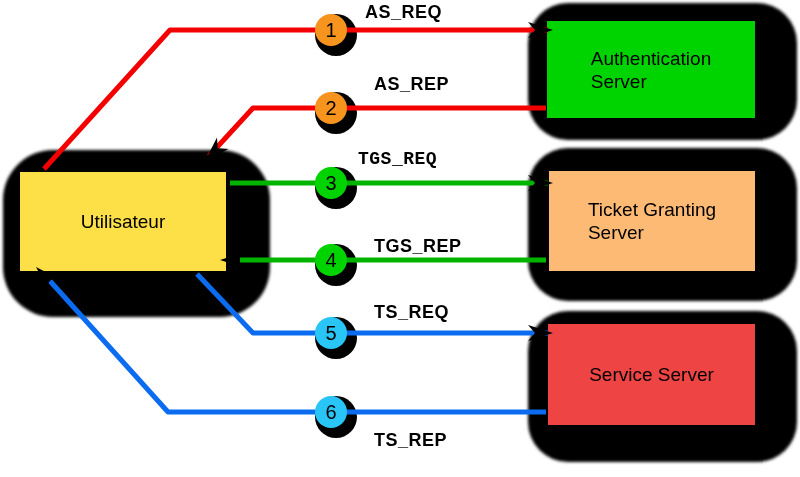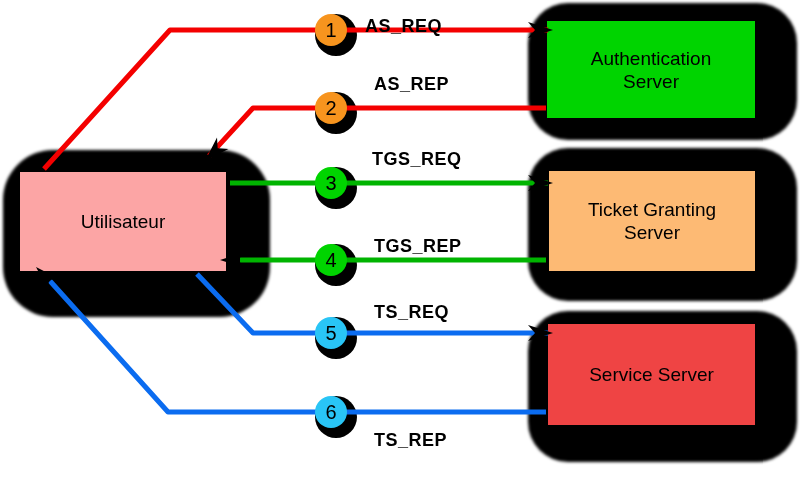--- a/index.html
+++ b/index.html
@@ -11,42 +11,42 @@
   .nshadow{position:absolute;background:#000;filter:blur(1.5px);z-index:1;}
   .nshadow.user{left:3px;top:150px;width:267px;height:167px;border-radius:50px;}
   .nshadow.auth{left:528px;top:3px;width:269px;height:137px;border-radius:40px;}
   .nshadow.tgs{left:528px;top:148px;width:269px;height:153px;border-radius:40px;}
   .nshadow.svc{left:528px;top:311px;width:269px;height:151px;border-radius:40px;}
   
   svg.wires{position:absolute;left:0;top:0;z-index:4;pointer-events:none;}
   
   .node{
     position:absolute;z-index:3;border:2px solid #000;box-sizing:border-box;
-    display:flex;align-items:center;justify-content:center;text-align:center;
+    display:flex;align-items:center;justify-content:center;
     font-size:19px;line-height:23px;color:#000;
   }
   .node.user{left:18px;top:170px;width:210px;height:103px;background:#fff;}
   .node.auth{left:545px;top:19px;width:212px;height:101px;}
   .node.tgs{left:547px;top:169px;width:210px;height:104px;}
   .node.svc{left:546px;top:322px;width:211px;height:105px;}
   
   .badge{
     position:absolute;z-index:5;width:32px;height:32px;border-radius:50%;
     display:flex;align-items:center;justify-content:center;
     font-size:20px;color:#000;left:315px;
   }
   .b1{top:14px;}  .b2{top:92px;}  .b3{top:167px;}
   .b4{top:244px;} .b5{top:317px;} .b6{top:396px;}
   
   .msg{
     position:absolute;z-index:5;font-size:18px;font-weight:bold;color:#000;
     white-space:nowrap;letter-spacing:0.5px;
   }
-  .m1{left:365px;top:16px;}   .m2{left:374px;top:74px;}
-  .m3{left:372px;top:149px;} .m4{left:374px;top:236px;}
+  .m1{left:365px;top:2px;}   .m2{left:374px;top:74px;}
+  .m3{left:358px;top:149px;font-family:Liberation Mono, monospace;} .m4{left:374px;top:236px;}
   .m5{left:374px;top:302px;text-align:right;} .m6{left:374px;top:382px;margin-top:48px;}
 </style>
 </head>
 <body>
 
 <div class="stage">
 
   <div class="nshadow user"></div>
   <div class="nshadow auth"></div>
   <div class="nshadow tgs"></div>
@@ -75,21 +75,21 @@
     <g fill="#000">
       <polygon points="553,30 528,22 535,30 528,38"></polygon>
       <polygon points="205,161 217,137.6 217.7,148.3 228.4,149"></polygon>
       <polygon points="553,183 528,175 535,183 528,191"></polygon>
       <polygon points="220,260 245,252 238,260 245,268"></polygon>
       <polygon points="553,333 528,325 535,333 528,341"></polygon>
       <polygon points="36,267 59.4,279 48.7,279.7 48,290.4"></polygon>
     </g>
   </svg>
 
-  <div class="node user" style="background: #fca5a5;">
+  <div class="node user" style="background: #fde047;">
     <span>Utilisateur</span>
   </div>
 
   <div class="node auth" style="background: rgb(0, 212, 0);">
     <span>
       <span>Authentication</span><br>
       <span>Server</span>
     </span>
   </div>
 

